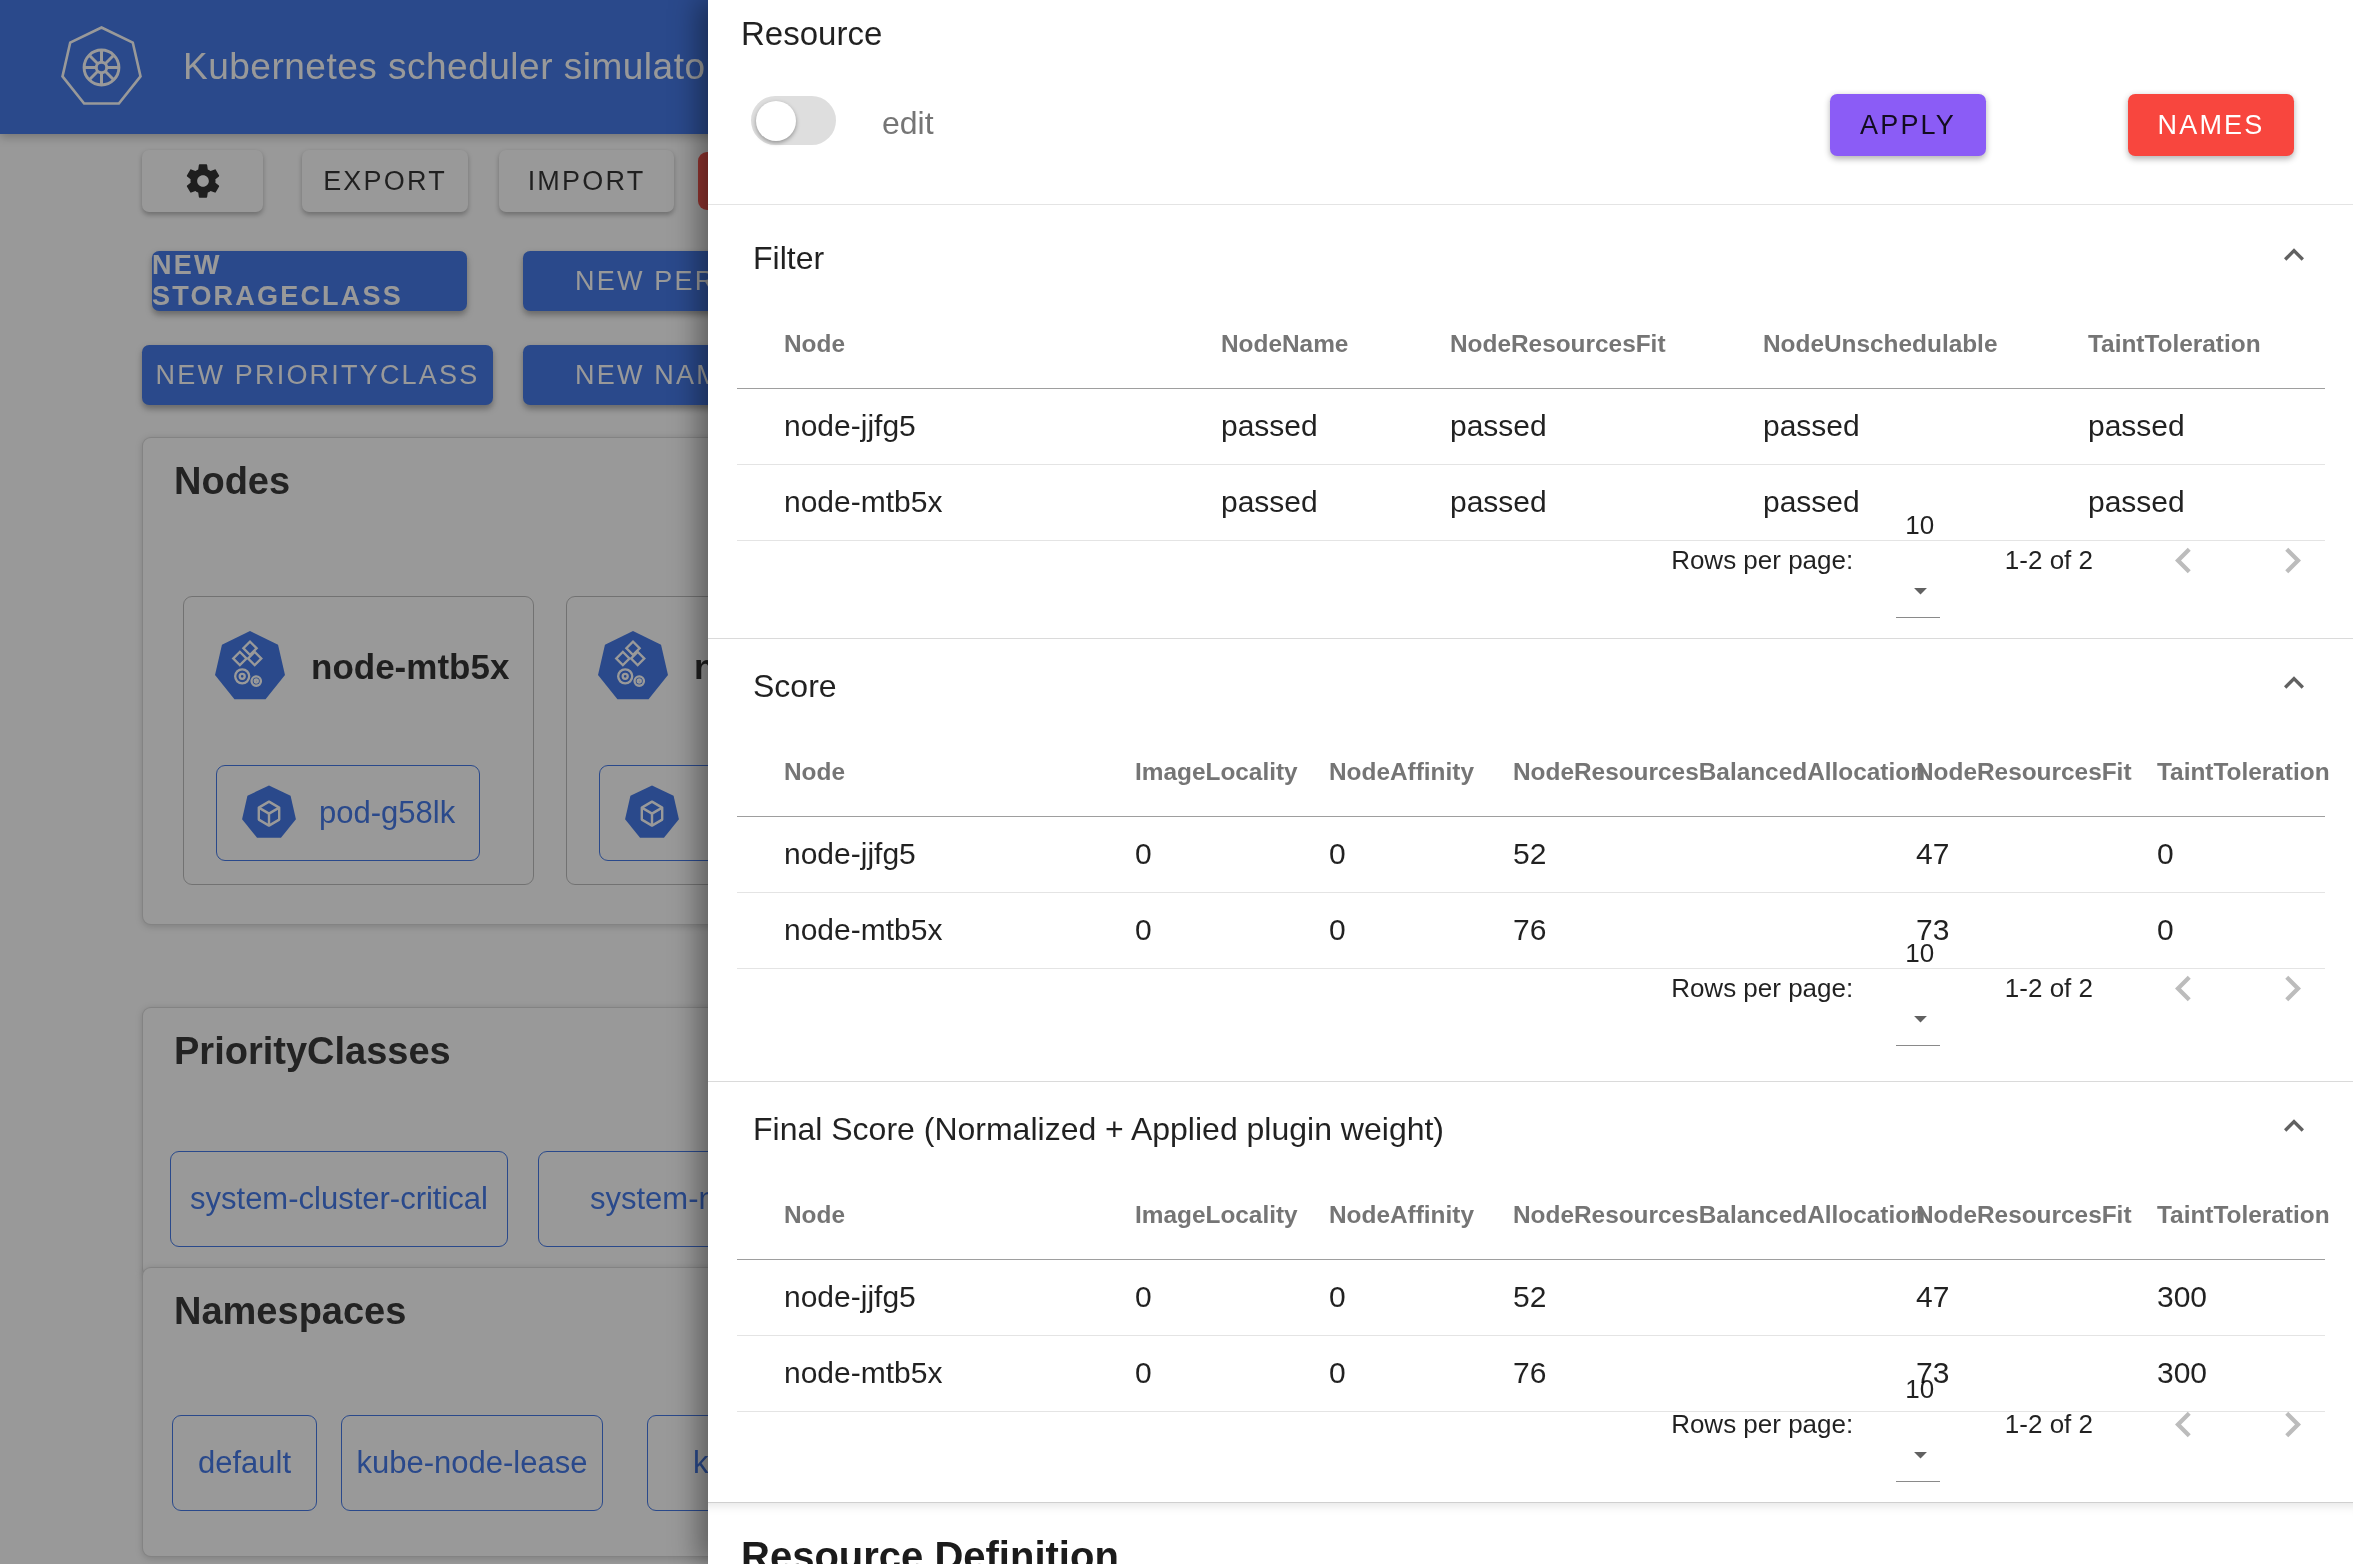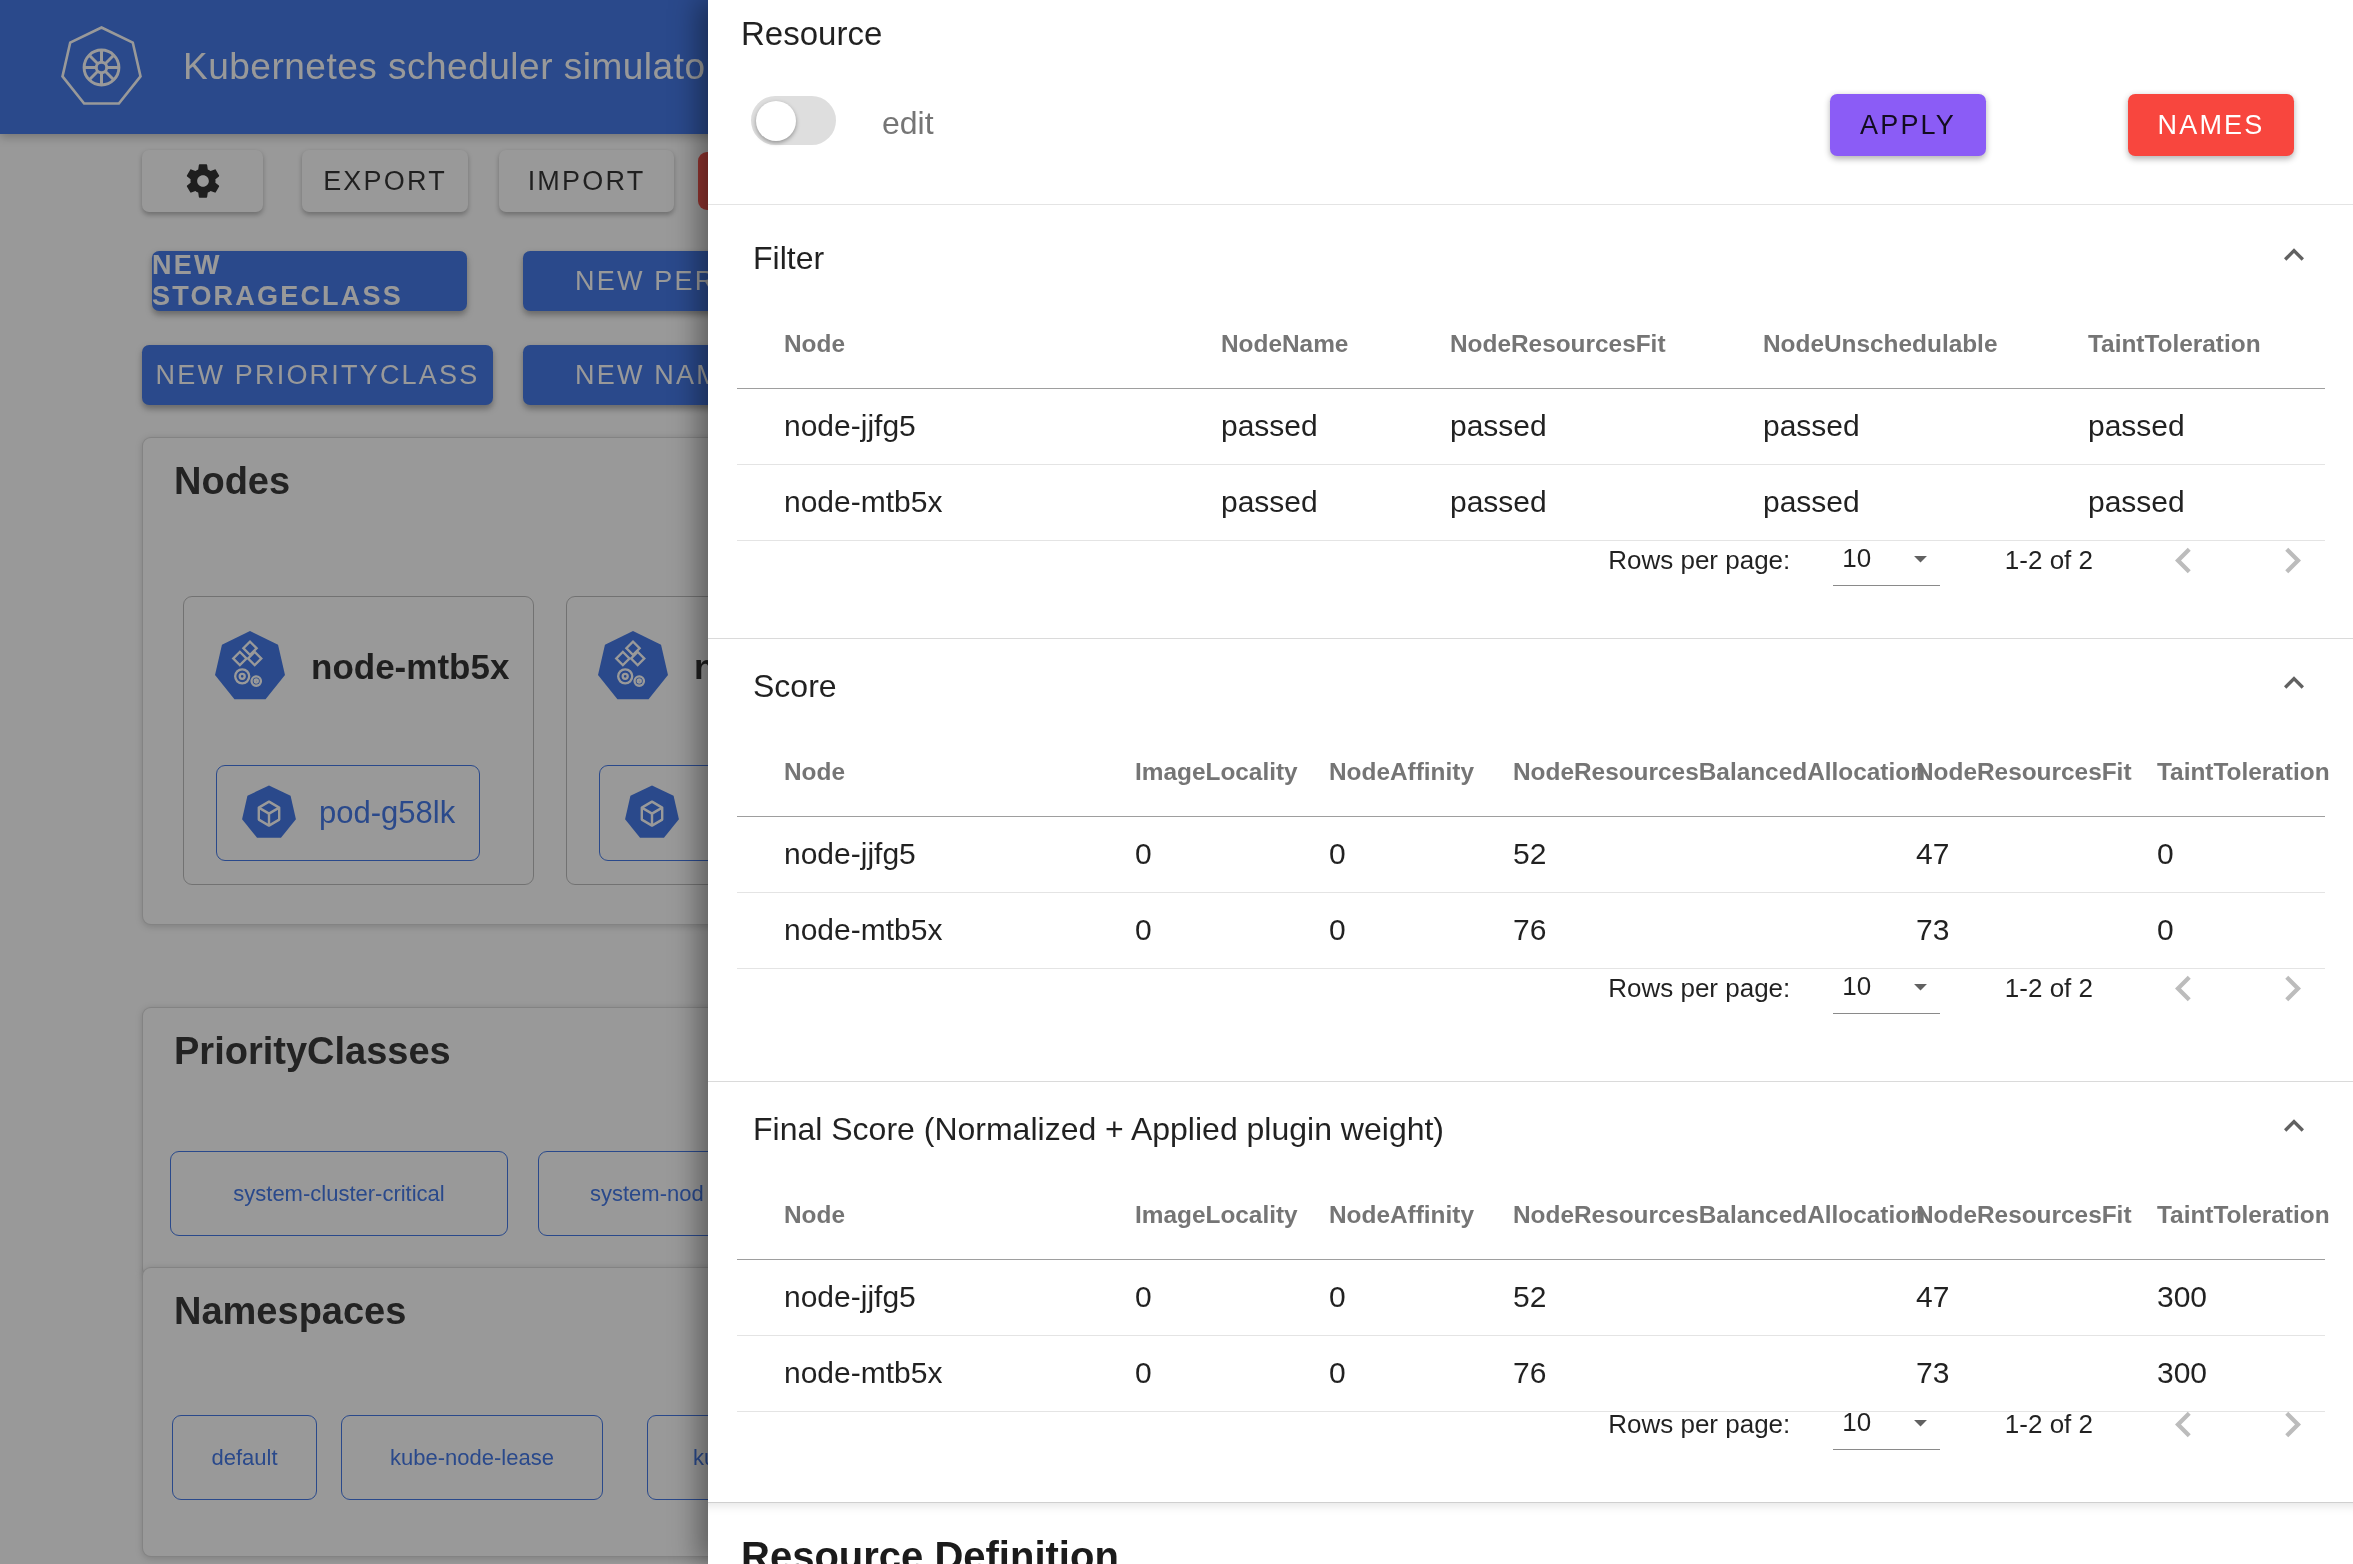--- a/index.html
+++ b/index.html
@@ -44,22 +44,22 @@
   .node-ico { width:78px; height:78px; flex:0 0 auto; }
   .node-name { font-size:35px; font-weight:600; color:#1f1f1f; white-space:nowrap; }
   .pod-chip { position:absolute; left:32px; top:168px; height:96px; border:1.8px solid #326ce5; border-radius:9px;
               display:flex; align-items:center; gap:20px; padding-left:22px; cursor:pointer; overflow:hidden; }
   #pod-chip-1 { width:264px; }
   #pod-chip-2 { width:271px; }
   .pod-ico { width:60px; height:60px; flex:0 0 auto; }
   .pod-name { font-size:31px; color:#326ce5; white-space:nowrap; }
 
   #card-priority { left:142px; top:961px; width:633px; height:270px;margin-top:46px; }
-  .chip { position:absolute; height:85px; border:1.8px solid #326ce5; border-radius:9px; background:transparent;
-          display:flex; align-items:center; justify-content:center; font-size:22px; color:#326ce5;
+  .chip { position:absolute; height:96px; border:1.8px solid #326ce5; border-radius:9px; background:transparent;
+          display:flex; align-items:center; justify-content:center; font-size:31px; color:#326ce5;
           cursor:pointer; overflow:hidden; white-space:nowrap; }
   #chip-pc-1 { left:27px; top:143px; width:338px; }
   #chip-pc-2 { left:395px; top:143px; width:271px; justify-content:flex-start; padding-left:51px; }
 
   #card-namespaces { left:142px; top:1267px; width:633px; height:290px; }
   #chip-ns-1 { left:29px;  top:147px; width:145px; }
   #chip-ns-2 { left:198px; top:147px; width:262px; }
   #chip-ns-3 { left:504px; top:147px; width:163px; justify-content:flex-start; padding-left:45px; }
 
   
@@ -96,21 +96,21 @@
   table.data th { height:87px; font-size:24.4px; font-weight:700; color:#757575; text-align:left;
                   padding:0 9px 0 47px; vertical-align:middle; border-bottom:1.8px solid #9e9e9e; }
   table.data td { height:76px; font-size:30px; color:rgba(0,0,0,.87); text-align:left;
                   padding:0 9px 0 47px; vertical-align:middle; border-bottom:1.8px solid #e4e4e4; }
 
   .pagination { position:absolute; top:317px; right:36px; height:65px; display:flex; align-items:center;
                 font-size:26px; color:rgba(0,0,0,.87); }
   #sec-final .pagination { top:310px; }
   .rpp-label { color:rgba(0,0,0,.87); }
   .rpp-select { display:flex; align-items:flex-start; gap:34px; margin-left:43px; padding:7.2px 3.6px 11px 9px;
-                border-bottom:1.8px solid #8a8a8a; cursor:pointer; }
+                border-bottom:1.8px solid #8a8a8a; cursor:pointer;flex-direction:column; }
   .rpp-caret { width:31px; height:31px; fill:#616161; }
   .pg-range { margin-left:65px; }
   .pg-chevron { width:51px; height:51px; fill:#bcbcbc; margin-left:65px; cursor:pointer; }
   .pg-chevron.next { margin-left:58px; }
 
   .def-title { position:absolute; left:33px; top:31px; font-size:40px; font-weight:700; color:#1b1b1b; }
 
   .hidden-defs { position:absolute; width:0; height:0; overflow:hidden; }
 </style>
 </head>

